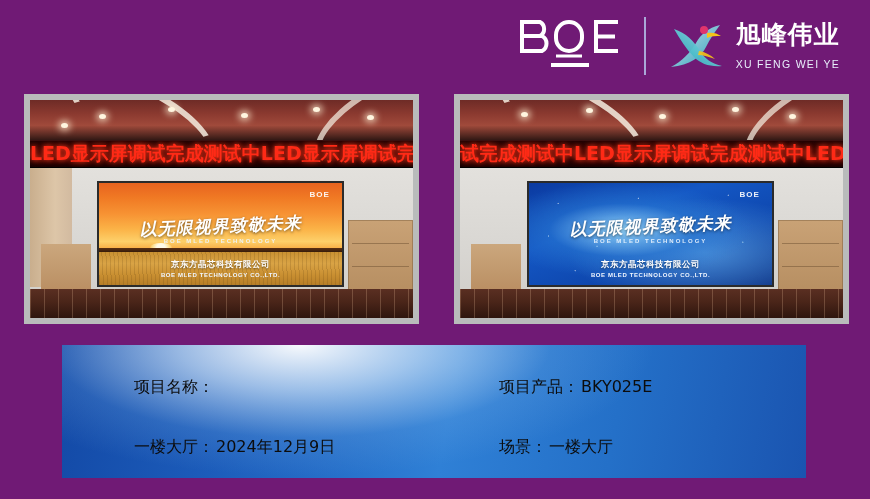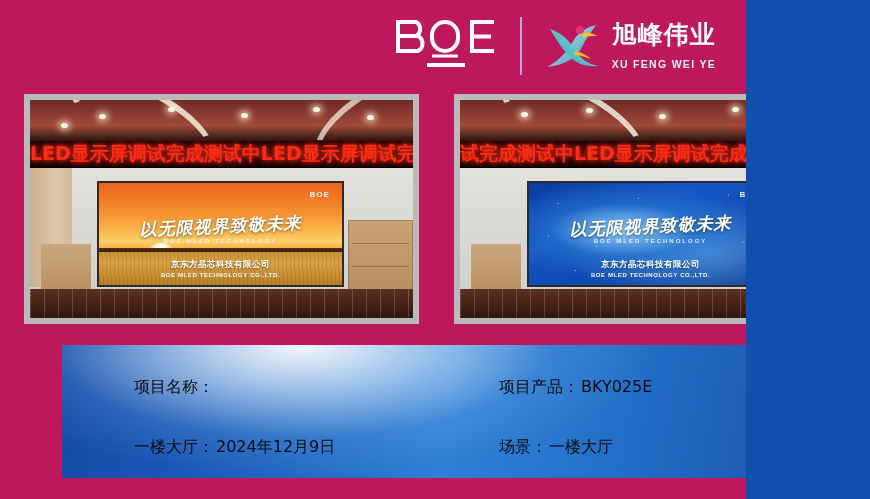--- a/index.html
+++ b/index.html
@@ -3,21 +3,21 @@
 <meta charset="utf-8">
 <style>
   * { margin:0; padding:0; box-sizing:border-box; }
   html,body { width:870px; height:499px; }
   body {
     font-family:"Liberation Sans","DejaVu Sans",sans-serif;
     background:#1050ad;
     overflow:hidden;
     position:relative;
   }
-  #page { position:relative; width:746px; height:499px; background:#be185d; overflow:hidden; }
+  #page { position:relative; width:870px; height:499px; background:#701a75; overflow:hidden; }
 
   
   .header-logos {
     position:absolute; top:18px; right:30px;
     display:flex; align-items:center; height:56px;
   }
   .boe-logo {
     display:flex; flex-direction:column; align-items:center;
     margin-right:22px;
   }
@@ -30,21 +30,21 @@
     margin-right:22px;
   }
   .xf-block { display:flex; align-items:center; }
   .xf-mark { width:58px; height:50px; margin-right:10px; }
   .xf-text { display:flex; flex-direction:column; align-items:flex-start; }
   .xf-cn {
     color:#ffffff; font-size:25px; font-weight:bold; letter-spacing:1px;
     line-height:27px; white-space:nowrap;
   }
   .xf-en {
-    color:#e8eefb; font-size:10.5px; font-weight:bold; letter-spacing:1.3px;
+    color:#e8eefb; font-size:10.5px; font-weight:normal; letter-spacing:1.3px;
     line-height:13px; margin-top:10px; white-space:nowrap;
   }
 
   
   .photos { position:absolute; top:94px; left:24px; display:flex; gap:35px; }
   .photo-frame {
     width:395px; height:230px;
     background:#b9bbbb;
     padding:6px;
   }

